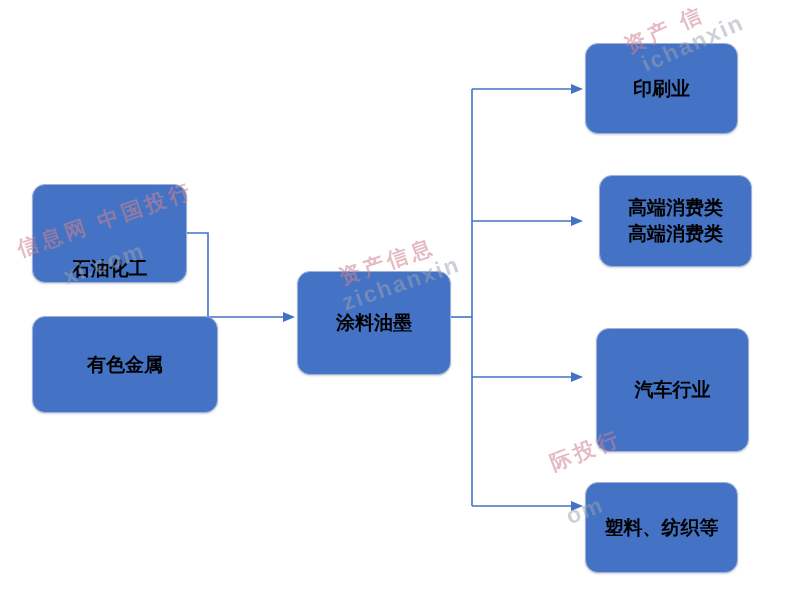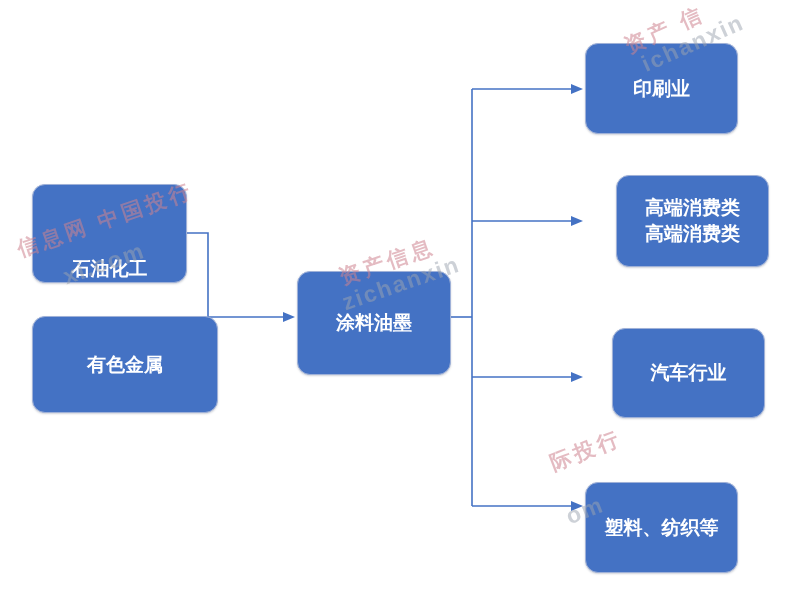--- a/index.html
+++ b/index.html
@@ -20,38 +20,38 @@
     left: 0; top: 0;
     width: 795px; height: 592px;
     z-index: 1;
   }
   .node {
     position: absolute;
     background: #4472C4;
     border: 1px solid #9FB1D8;
     border-radius: 13px;
     box-shadow: 0 1px 2px rgba(120,130,150,0.35);
-    color: #ffffff;
+    color: #000000;
     font-weight: 700;
     font-size: 19px;
     display: flex;
     flex-direction: column;
     align-items: center;
     justify-content: center;
     text-align: center;
     line-height: 26px;
     z-index: 2;
     box-sizing: border-box;
   }
   .n-l1 { left: 32px;  top: 184px; width: 155px; height: 99px; justify-content: flex-end; }
   .n-l2 { left: 32px;  top: 316px; width: 186px; height: 97px; }
   .n-c  { left: 297px; top: 271px; width: 154px; height: 104px; }
   .n-r1 { left: 585px; top: 43px;  width: 153px; height: 91px; }
-  .n-r2 { left: 616px; top: 175px; width: 153px; height: 92px; }
-  .n-r3 { left: 612px; top: 328px; width: 153px; height: 90px; }
+  .n-r2 { left: 599px; top: 175px; width: 153px; height: 92px; }
+  .n-r3 { left: 596px; top: 328px; width: 153px; height: 124px; }
   .n-r4 { left: 585px; top: 462px; width: 153px; height: 91px; margin-top: 20px; }
   .wm {
     position: absolute;
     white-space: nowrap;
     pointer-events: none;
     font-weight: 700;
     transform-origin: left center;
     z-index: 3;
   }
   .wm-pink { color: rgba(206,132,144,0.55); font-size: 21px; letter-spacing: 4px; }

